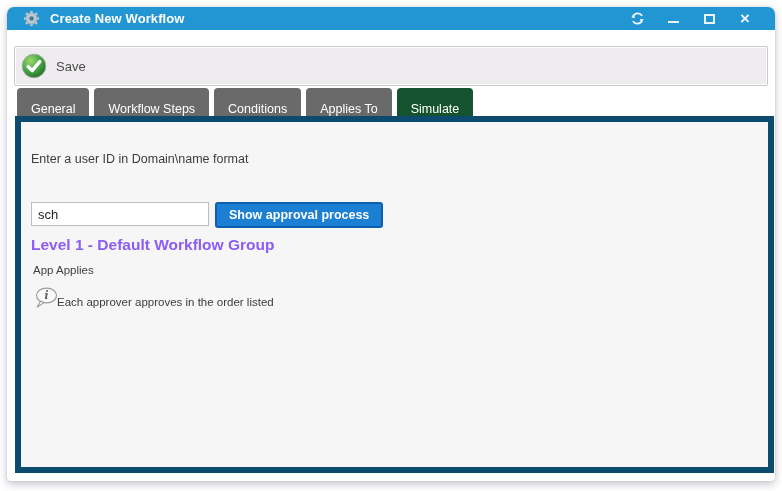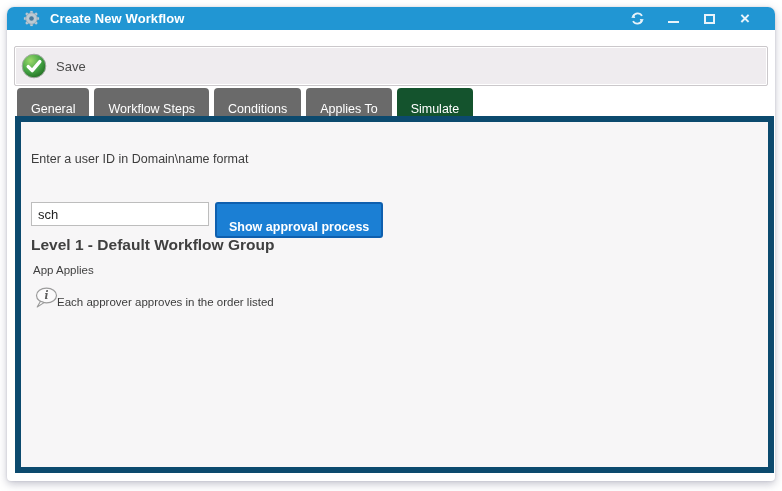--- a/index.html
+++ b/index.html
@@ -50,26 +50,26 @@
     background:#f7f6f7; border:6px solid #0c4a6e;margin-left:6px;
   }
   .instructions { position:absolute; left:10px; top:28px; font-size:12.5px; line-height:18px; color:#3d3d3d; }
   .sim-row { position:absolute; left:10px; top:80px; display:flex; align-items:stretch; }
   .user-input {
     width:178px; height:24px; border:1px solid #bdbdbd; background:#ffffff;
     font-family:"Liberation Sans","DejaVu Sans",sans-serif;
     font-size:13px; color:#222222; padding:11px 6px; outline:none; border-radius:0;
   }
   .show-btn {
-    margin-left:6px; height:26px; padding:16px 12px;
+    margin-left:6px; height:26px; padding:4px 12px;
     background:#1b7fd4; border:2px solid #0e5fae; border-radius:3px;
     color:#ffffff; font-size:12.5px; font-weight:bold;
     font-family:"Liberation Sans","DejaVu Sans",sans-serif; cursor:pointer;
   }
-  .level-heading { position:absolute; left:10px; top:114px; font-size:15.5px; font-weight:bold; color:#404040; }
+  .level-heading { position:absolute; left:10px; top:114px; font-size:15.5px; font-weight:bold; color:#8b5cf6; }
   .group-member { position:absolute; left:12px; top:142px; font-size:11.5px; color:#3f3f3f; }
   .info-row { position:absolute; left:12px; top:164px; display:flex; align-items:flex-end; }
   .info-text { font-size:11.5px; color:#3c3c3c; margin-left:-2px; padding-bottom:3px;text-align:right; }
 </style>
 </head>
 <body>
 
 <div class="screen">
   <div class="window">
 

